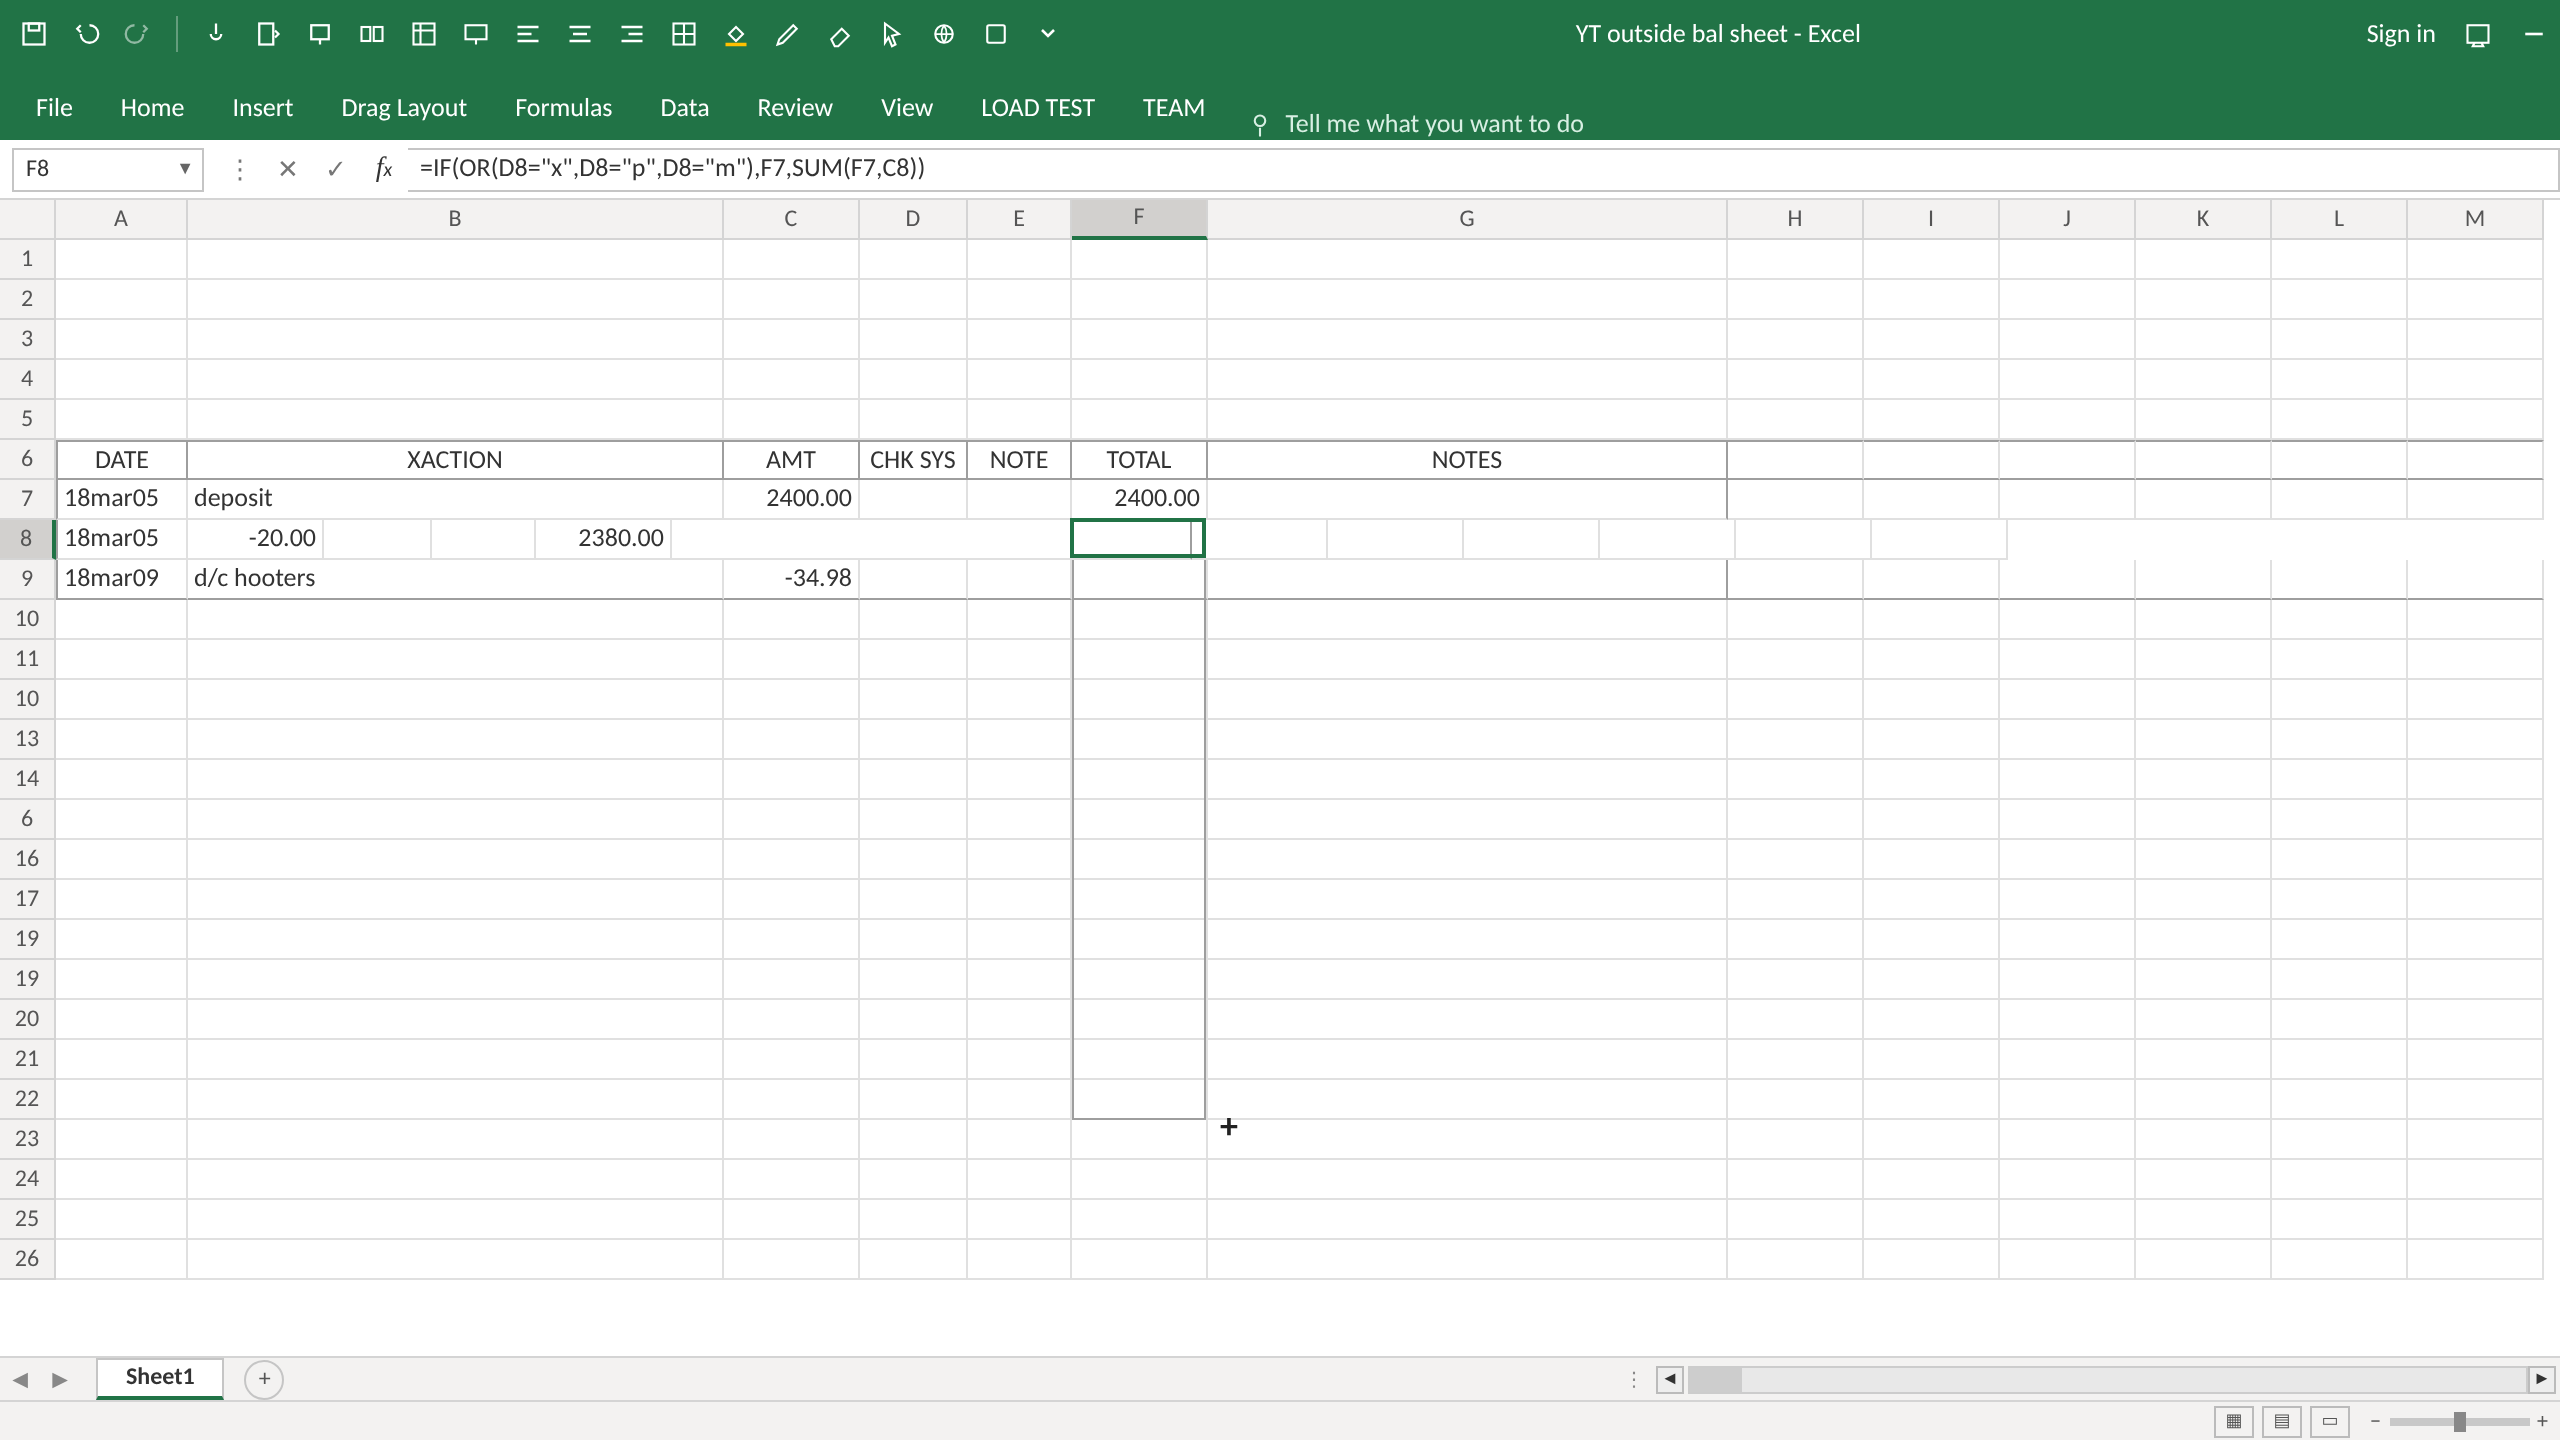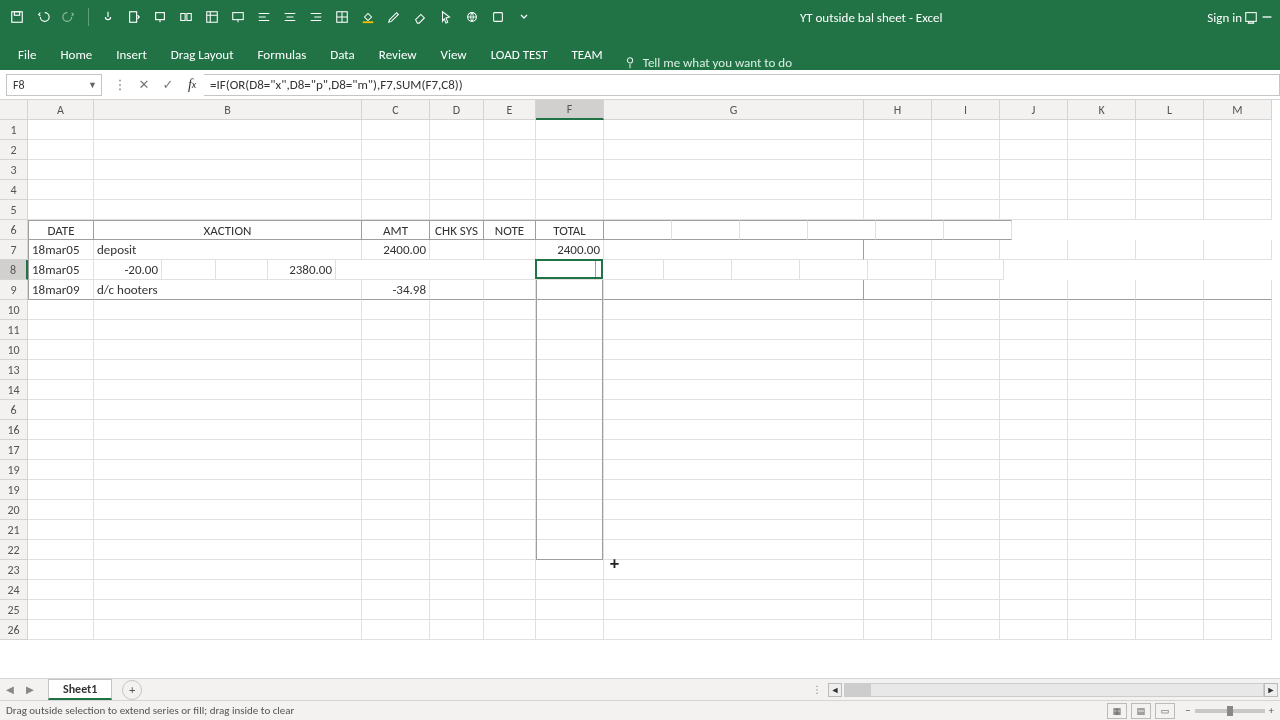--- a/index.html
+++ b/index.html
@@ -5,21 +5,21 @@
   * { box-sizing: border-box; margin: 0; padding: 0; font-family: "Segoe UI", Calibri, sans-serif; }
   body { width: 1280px; height: 720px; overflow: hidden; background: #fff; font-size: 13px; color: #333; user-select: none; }
 
   
   .titlebar { height: 34px; background: #217346; color: #fff; display: flex; align-items: center; padding: 0 6px; }
   .qat { display: flex; align-items: center; gap: 4px; }
   .qat .qbtn { width: 22px; height: 22px; display: flex; align-items: center; justify-content: center; border-radius: 2px; cursor: pointer; }
   .qat .qbtn svg { stroke: #fff; fill: none; }
   .qat .sep { width: 1px; height: 18px; background: rgba(255,255,255,0.3); margin: 0 4px; }
   .title-center { flex: 1; text-align: center; font-size: 13px; }
-  .title-right { display: flex; align-items: center; gap: 2px; }
+  .title-right { display: flex; align-items: center; gap: 14px; }
   .title-right .rbtn { cursor: pointer; display:flex; align-items:center; }
 
   
   .ribbon-tabs { height: 36px; background: #217346; display: flex; align-items: flex-end; padding-left: 6px; }
   .ribbon-tabs .tab { padding: 6px 12px 8px; color: #fff; font-size: 13px; cursor: pointer; }
   .ribbon-tabs .tab.file { background: transparent; }
   .ribbon-tabs .tellme { display: flex; align-items:center; color: #d8efe3; margin-left: 8px; font-size: 13px; gap:6px; }
   .ribbon-tabs .tellme svg { stroke:#d8efe3; }
 
   
@@ -365,20 +365,21 @@
         <div class="cell" style="width: 68px;"></div>
         <div class="cell" style="width: 68px;"></div>
       </div>
       <div class="row hdrrow">
         <div class="cell rb" style="width: 66px;">DATE</div>
         <div class="cell rb" style="width: 268px;">XACTION</div>
         <div class="cell r rb" style="width: 68px;">AMT</div>
         <div class="cell rb" style="width: 54px;">CHK SYS</div>
         <div class="cell rb" style="width: 52px;">NOTE</div>
         <div class="cell r rb" style="width: 68px;">TOTAL</div>
+        <div class="cell rb" style="width: 260px;">NOTES</div>
         <div class="cell" style="width: 68px;"></div>
         <div class="cell" style="width: 68px;"></div>
         <div class="cell" style="width: 68px;"></div>
         <div class="cell" style="width: 68px;"></div>
         <div class="cell" style="width: 68px;"></div>
         <div class="cell" style="width: 68px;"></div>
       </div>
       <div class="row datarow">
         <div class="cell lb" style="width: 66px;">18mar05</div>
         <div class="cell" style="width: 268px;">deposit</div>
@@ -693,21 +694,20 @@
     <div style="color:#888;margin-right:6px;font-size:10px">⋮</div>
     <div class="scrollbtn">◄</div>
     <div class="scrolltrack">
       <div class="scrollthumb"></div>
     </div>
     <div class="scrollbtn">►</div>
   </div>
 </div>
 
 <div class="statusbar">
-  <span>Drag outside selection to extend series or fill; drag inside to clear</span>
   <div class="views">
     <div class="vbtn">▦</div>
     <div class="vbtn">▤</div>
     <div class="vbtn">▭</div>
     <div class="zoom">
       <span>−</span>
       <div class="ztrk">
           <div class="zth"></div>
         </div>
       <span>+</span>

